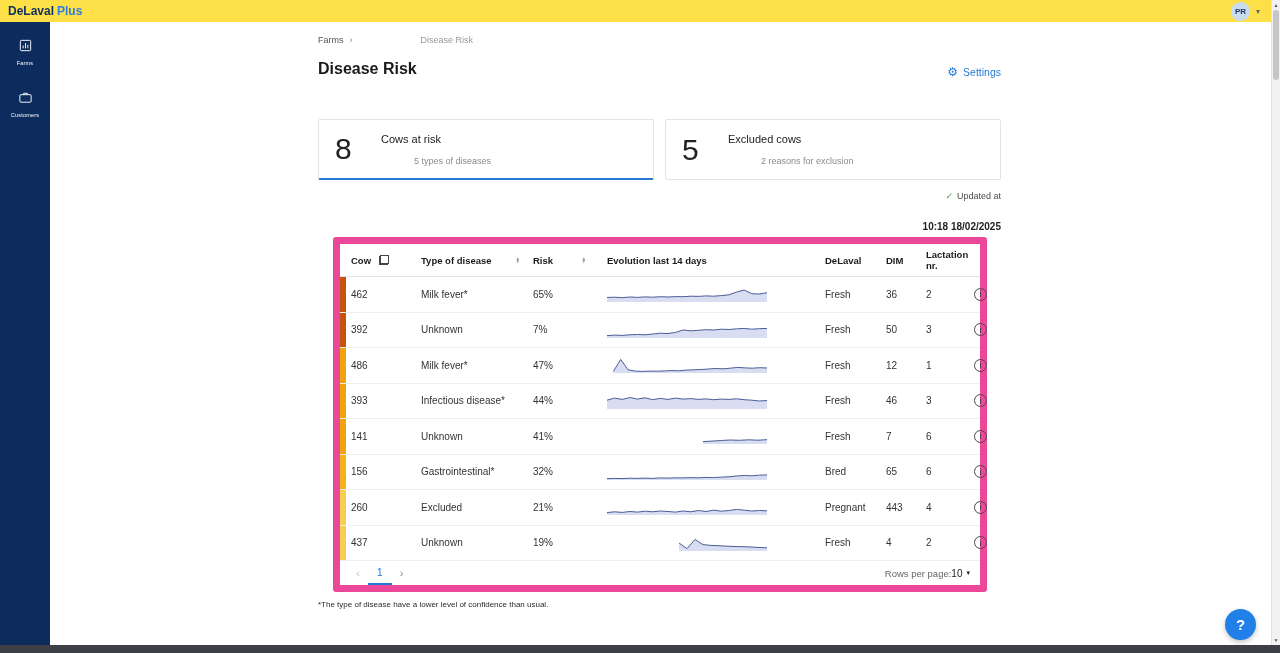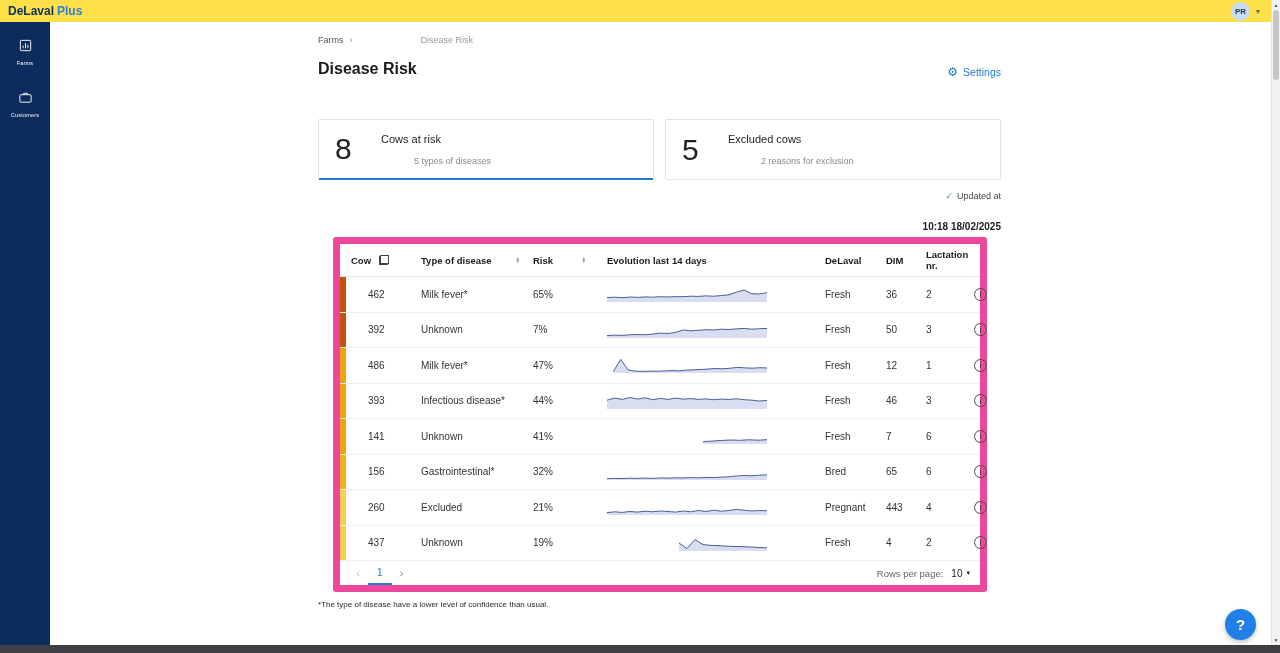--- a/index.html
+++ b/index.html
@@ -53,31 +53,31 @@
   .t-head { height:33px; border-bottom:1px solid #e4e4e4; font-size:9.5px; font-weight:bold; color:#1b1b1b; }
   .t-row { height:35.5px; border-bottom:1px solid #efefef; font-size:10px; color:#333; }
   .h-cell { display:flex; align-items:center; }
   .h-cow { padding-left:5px; gap:8px; }
   .sort { display:flex; flex-direction:column; margin-left:auto; margin-right:14px; color:#9a9a9a; cursor:pointer; }
   .sort i { font-style:normal; font-size:5px; line-height:3.5px; }
   .copy-icon { position:relative; width:10px; height:10px; cursor:pointer; display:inline-block; }
   .copy-icon::before { content:""; position:absolute; left:0; bottom:0; width:7px; height:7px; border:1px solid #444; background:#fff; }
   .copy-icon::after { content:""; position:absolute; right:0; top:0; width:7px; height:7px; border:1px solid #444; background:#fff; }
   .c-bar { height:100%; }
-  .cell-cow { padding-left:22px; }
+  .cell-cow { padding-left:5px; }
   .c-evo { padding-left:8px; display:flex; align-items:center; }
   .info-icon { width:13px; height:13px; border:1px solid #4a4a4a; border-radius:50%;
     font-size:8.5px; color:#333; display:flex; align-items:center; justify-content:center; cursor:pointer; }
   
   .t-pag { height:24px; display:flex; align-items:center; padding:0 10px 0 8px; font-size:9.5px; color:#666; }
   .pag-arrow { width:20px; text-align:center; font-size:11px; color:#888; cursor:pointer; height:100%; display:flex; align-items:center; justify-content:center; }
   .pag-prev { color:#bfbfbf; }
   .pag-num { color:#2479d4; font-size:10px; padding:0 9px; height:100%; display:flex; align-items:center;
     border-bottom:2px solid #2479d4; cursor:pointer; }
-  .pag-right { margin-left:auto; display:flex; align-items:center; gap:8px; }
+  .pag-right { margin-left:auto; display:flex; align-items:center; }
   .rpp { display:flex; align-items:center; gap:4px; color:#222; font-size:10px; cursor:pointer; }
   .rpp-caret { font-size:7px; color:#222; }
   
   .footnote { position:absolute; left:268px; top:578px; font-size:8px; color:#2a2a2a; }
   .help-btn { position:absolute; left:1175px; top:587px; width:31px; height:31px; border-radius:50%;
     background:#2080e8; color:#fff; font-size:15px; font-weight:bold; display:flex; align-items:center; justify-content:center;
     cursor:pointer; box-shadow:0 2px 5px rgba(0,0,0,0.25); }
   .vscroll { position:absolute; right:0; top:0; width:9px; bottom:8px; background:#f2f2f2; border-left:1px solid #e2e2e2; z-index:7; }
   .vs-arrow { position:absolute; left:0; width:8px; text-align:center; font-size:5px; color:#555; cursor:pointer; }
   .vs-up { top:2px; } .vs-down { bottom:2px; }

